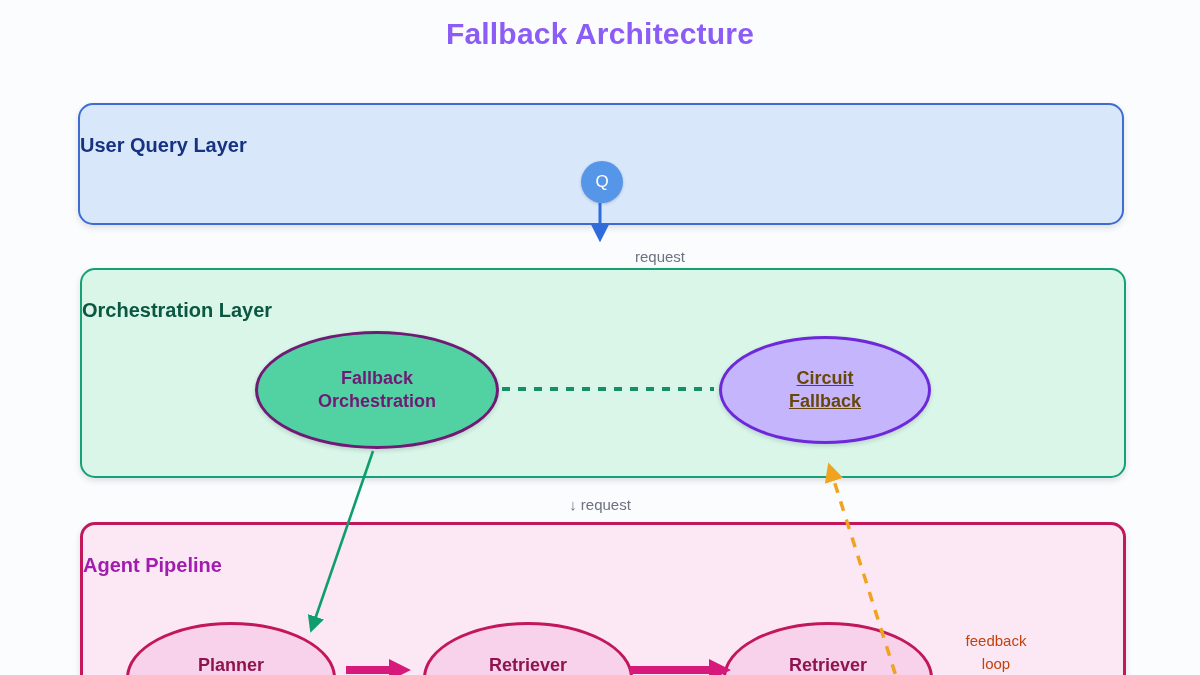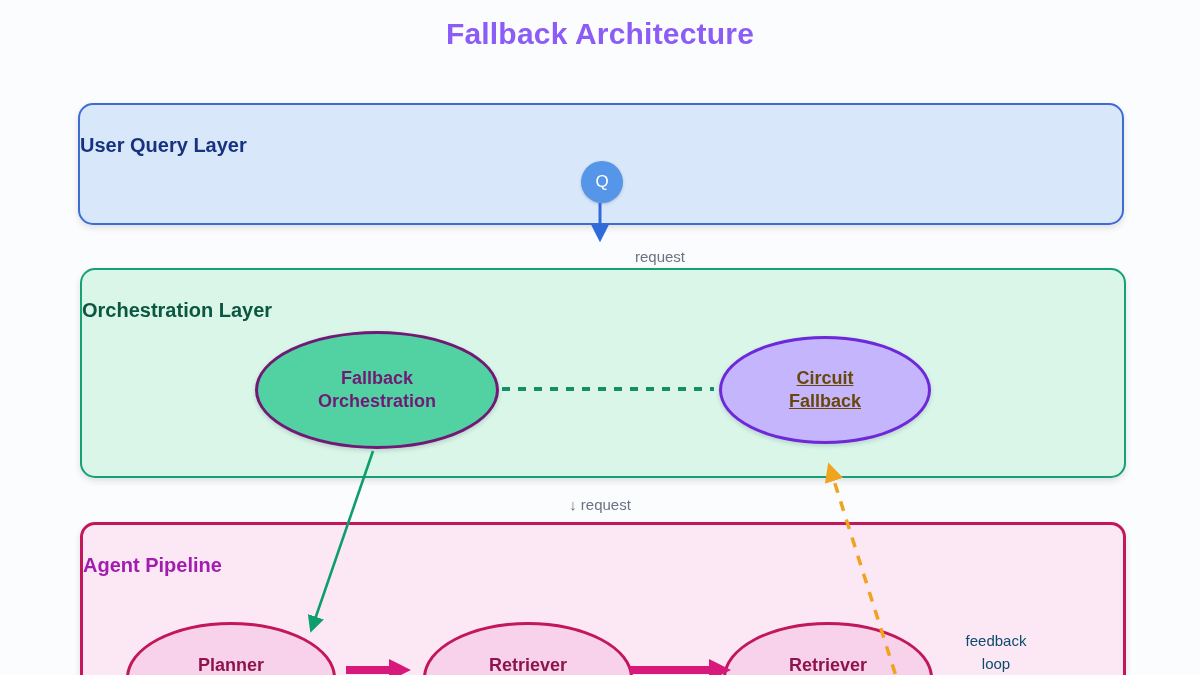--- a/index.html
+++ b/index.html
@@ -119,21 +119,21 @@
   }
   .label-request { left: 635px; top: 248px; }
   .label-invoke { left: 540px; top: 496px; width: 120px; text-align: center; }
   .label-feedback {
     position: absolute;
     left: 945px; top: 629px;
     width: 102px;
     text-align: center;
     font-size: 15px;
     line-height: 23px;
-    color: #0c4a6e;
+    color: #c2410c;
   }
   .arrow-overlay {
     position: absolute;
     left: 0; top: 0;
     width: 1200px; height: 675px;
     pointer-events: none;
     z-index: 10;
   }
 </style>
 </head>

